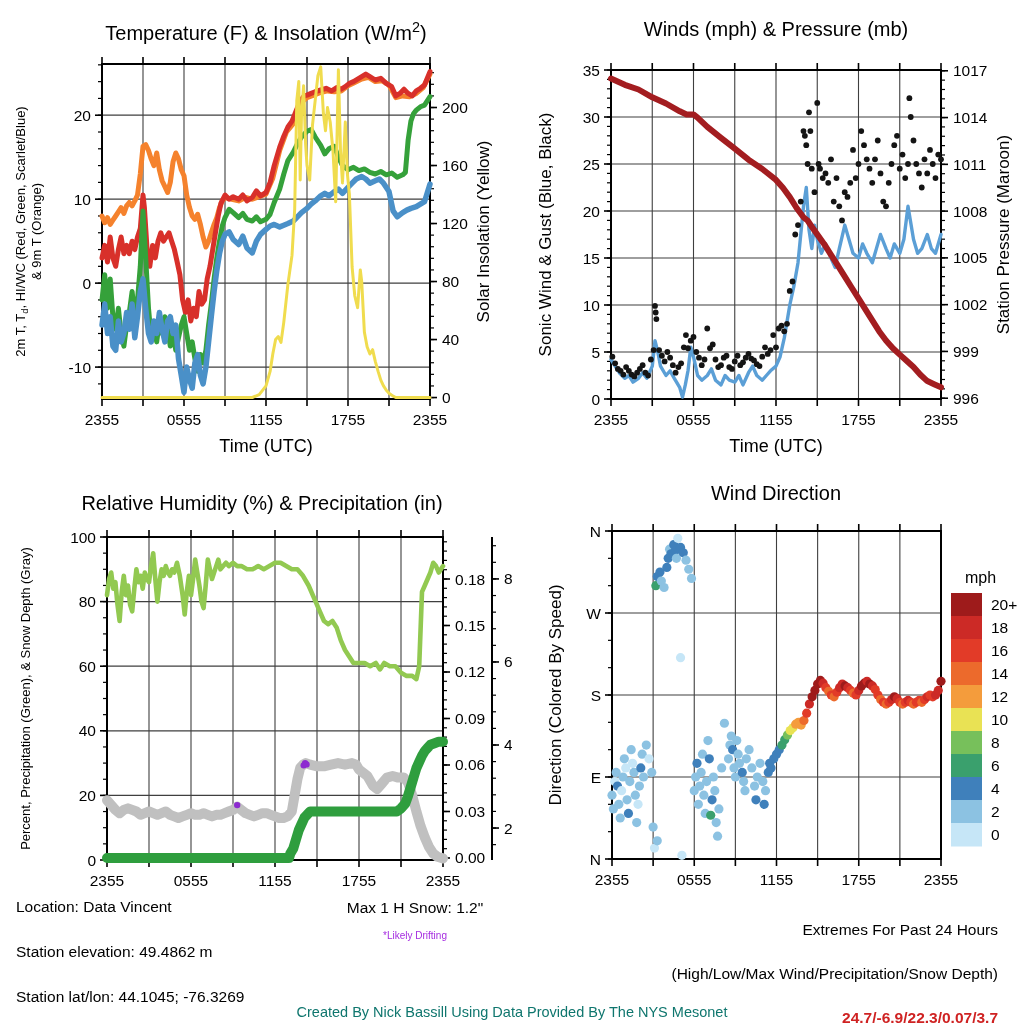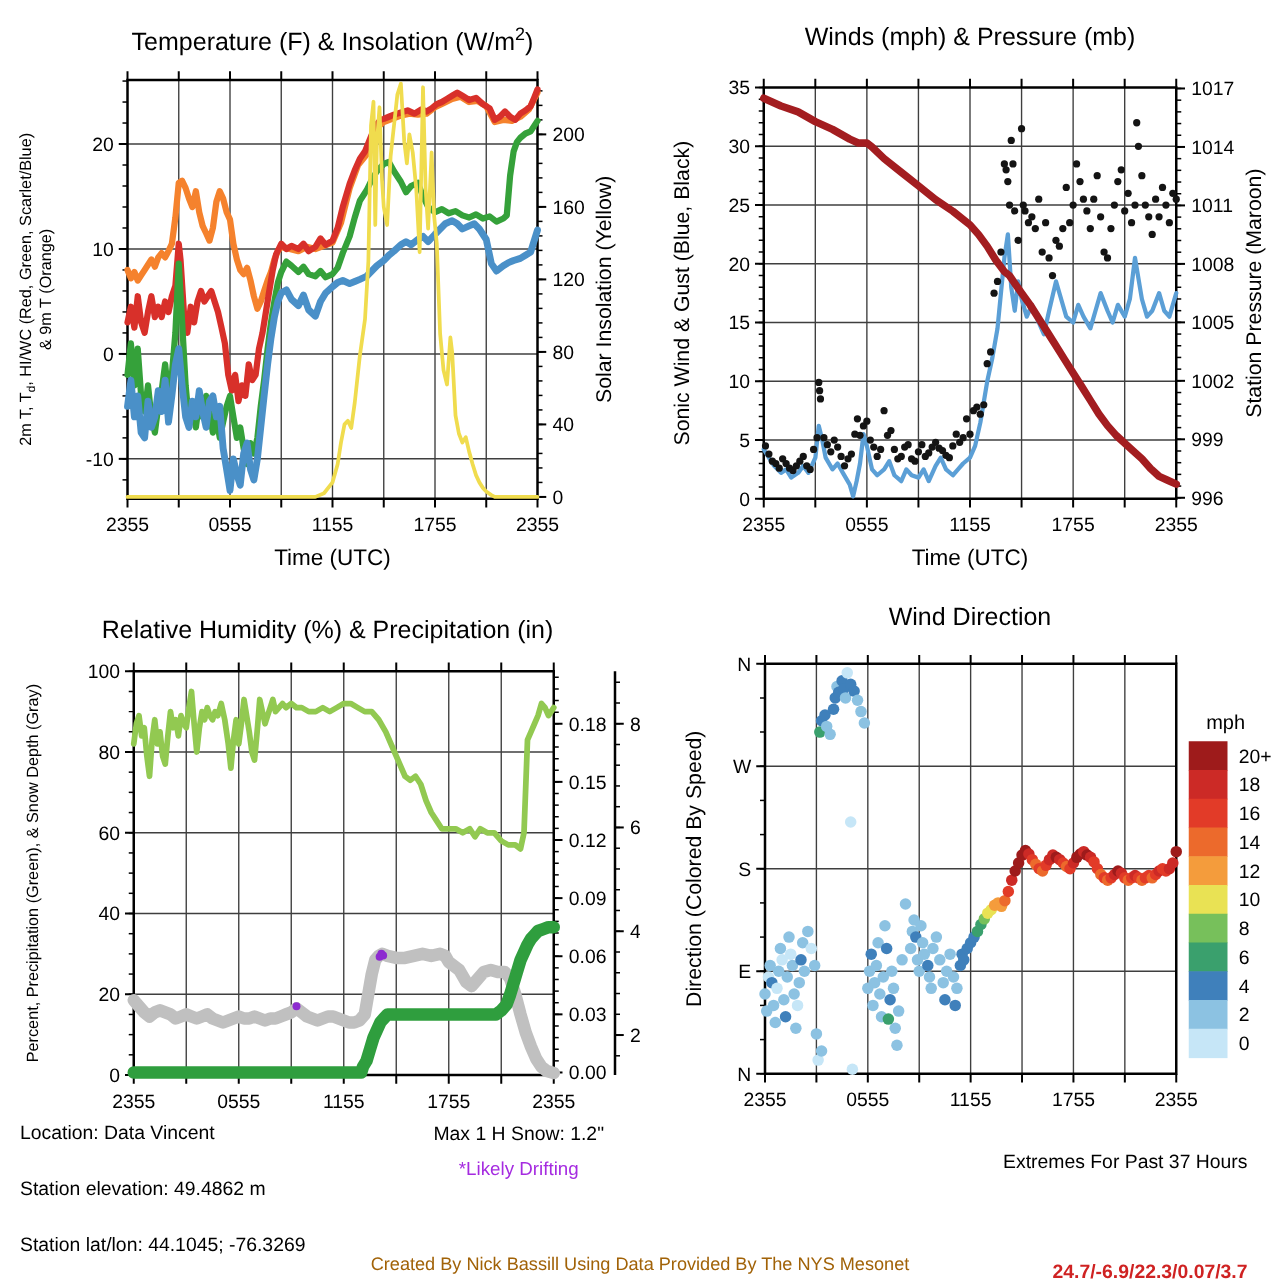--- a/index.html
+++ b/index.html
@@ -3,21 +3,21 @@
 <meta charset="utf-8">
 <style>
   html,body{margin:0;padding:0;background:#fff;}
   #stage{position:relative;width:1024px;height:1024px;background:#ffffff;overflow:hidden;
          font-family:"Liberation Sans",sans-serif;}
   svg{position:absolute;}
   svg text{font-family:"Liberation Sans",sans-serif;fill:#000;}
   .txt{position:absolute;color:#000;font-size:15.5px;line-height:22.6px;white-space:pre;}
   #info-block{left:16px;top:896px;}
   #snow-note{left:325px;top:897px;width:180px;text-align:center;white-space:normal;}
-  #likely-drifting{display:block;margin-top:5px;font-size:15px;}
+  #likely-drifting{display:block;margin-top:5px;font-size:10px;}
   #extremes-block{left:520px;top:919px;width:478px;text-align:right;line-height:22px;}
   #extremes-values{font-weight:bold;}
   #footer{left:0;top:1001px;width:1024px;text-align:center;font-size:14.5px;}
 </style>
 </head>
 <body>
 <div id="stage">
 
   <svg id="svg-temp" style="left:0;top:0" width="512" height="478" viewBox="0 0 512 478">
       <line x1="143" y1="64" x2="143" y2="399" stroke="#3f3f3f" stroke-width="1.1"></line>
@@ -815,19 +815,19 @@
 <span>Station elevation: 49.4862 m</span><br>
 <span>Station lat/lon: 44.1045; -76.3269</span><br>
 <br>
 </div>
 
   <div class="txt" id="snow-note">
     <span>Max 1 H Snow: 1.2"</span>
     <span id="likely-drifting" style="color: rgb(165, 43, 224);">*Likely Drifting</span>
   </div>
 
-  <div class="txt" id="extremes-block"><span>Extremes For Past 37 Hours</span><br>
-<br>
+  <div class="txt" id="extremes-block"><span>Extremes For Past 24 Hours</span><br>
+<span>(High/Low/Max Wind/Precipitation/Snow Depth)</span><br>
 <span id="extremes-values" style="color: rgb(207, 34, 34);">24.7/-6.9/22.3/0.07/3.7</span><br>
 </div>
 
-  <div class="txt" id="footer" style="color: #a16207;">Created By Nick Bassill Using Data Provided By The NYS Mesonet</div>
+  <div class="txt" id="footer" style="color: #0f766e;">Created By Nick Bassill Using Data Provided By The NYS Mesonet</div>
 </div>
 
 </body></html>

